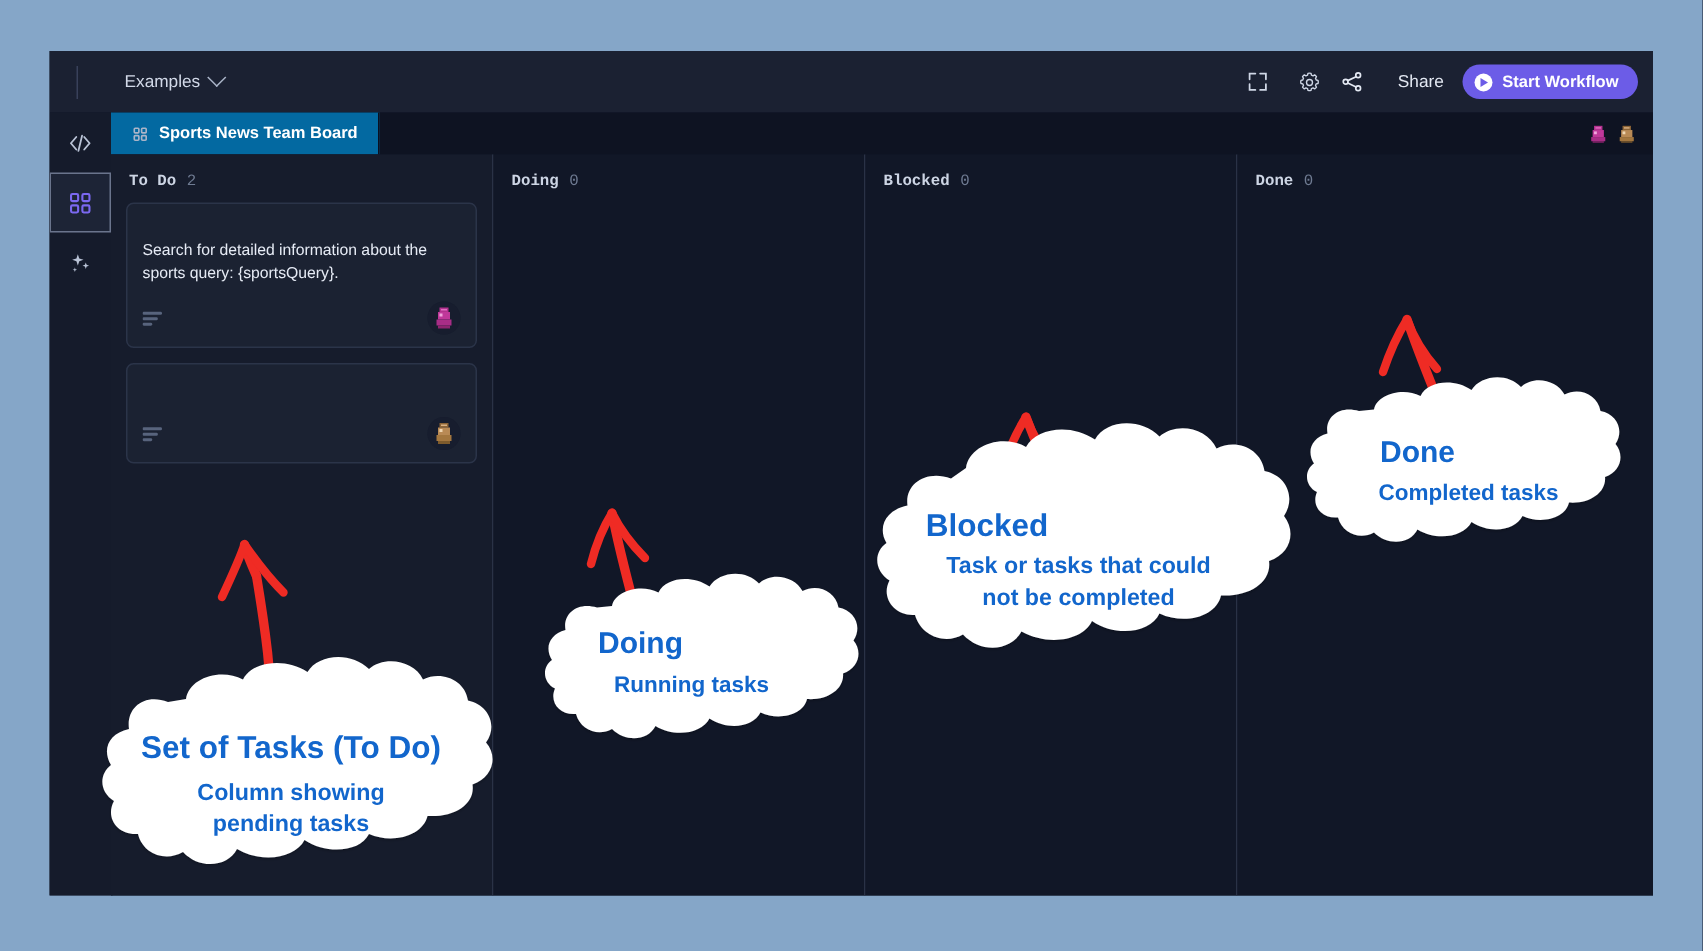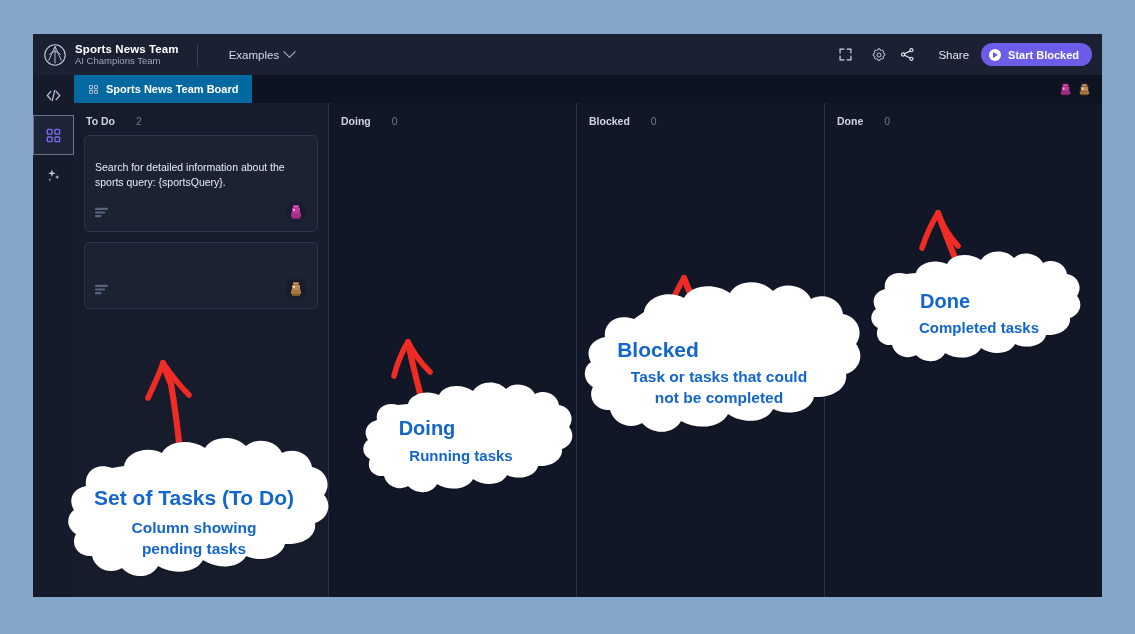--- a/index.html
+++ b/index.html
@@ -72,21 +72,21 @@
     position:absolute;left:41px;top:69px;width:1028px;height:494px;
     background:#0f1527;
     display:flex;
   }
   .col{
     position:relative;height:494px;
     border-right:1px solid #2a3246;
     box-sizing:border-box;
   }
   .col-inner{padding:10px 10px 0 10px;}
-  .col-head{display:flex;align-items:baseline;gap:21px;padding:2px 2px 8px 2px;}
+  .col-head{display:flex;align-items:baseline;gap:7px;padding:2px 2px 8px 2px;font-family:Liberation Mono, monospace;}
   .col-name{color:#cdd5e4;font-size:10.5px;font-weight:bold;}
   .col-count{color:#6f7b92;font-size:10.5px;}
   .card{
     background:#1b2232;border:1px solid #2b3449;border-radius:5px;
     padding:24px 10px 8px 10px;margin-bottom:10px;
   }
   .card-text{color:#e6ebf5;font-size:10.5px;line-height:1.45;}
   .card-foot{display:flex;align-items:center;justify-content:space-between;margin-top:11px;height:22px;}
   .desc-icon{display:block;}
   .av{width:22px;height:22px;border-radius:50%;background:#171d2e;display:block;}
@@ -96,31 +96,20 @@
 </style>
 </head>
 <body>
 
 <div id="stage">
 
   <div id="app">
 
     <div id="topbar">
 
-      <div class="brand">
-        <svg class="brand-logo" viewBox="0 0 24 24">
-          <circle cx="12" cy="12" r="10.2" fill="none" stroke="#c2cada" stroke-width="1.1"></circle>
-          <path d="M12 3.4 L12 20.4 M12 3.4 L5.6 17.6 M12 3.4 L18.4 17.6" fill="none" stroke="#c2cada" stroke-width=".9"></path>
-          <path d="M6.4 11.8 A6.4 6.4 0 0 1 17.6 11.8" fill="none" stroke="#c2cada" stroke-width=".9"></path>
-        </svg>
-        <div class="brand-text">
-          <div class="brand-title">Sports News Team</div>
-          <div class="brand-sub">AI Champions Team</div>
-        </div>
-      </div>
 
       <div class="vdiv"></div>
 
       <div class="examples">
         <span>Examples</span>
         <span class="chev"></span>
       </div>
 
       <div class="spacer"></div>
 
@@ -154,21 +143,21 @@
                 <path d="M4.8 8.9 L10.7 11.7"></path>
             </g>
           </svg>
           <span>Share</span>
         </div>
 
         <div class="startbtn">
           <span class="play-circ">
               <span class="play-tri"></span>
             </span>
-          <span>Start Blocked</span>
+          <span>Start Workflow</span>
         </div>
 
       </div>
     </div>
 
     <div id="rail">
 
       <div class="rail-btn">
         <svg width="17" height="17" viewBox="0 0 18 18">
           <g fill="none" stroke="#b9c3d6" stroke-width="1.3" stroke-linecap="round" stroke-linejoin="round">

